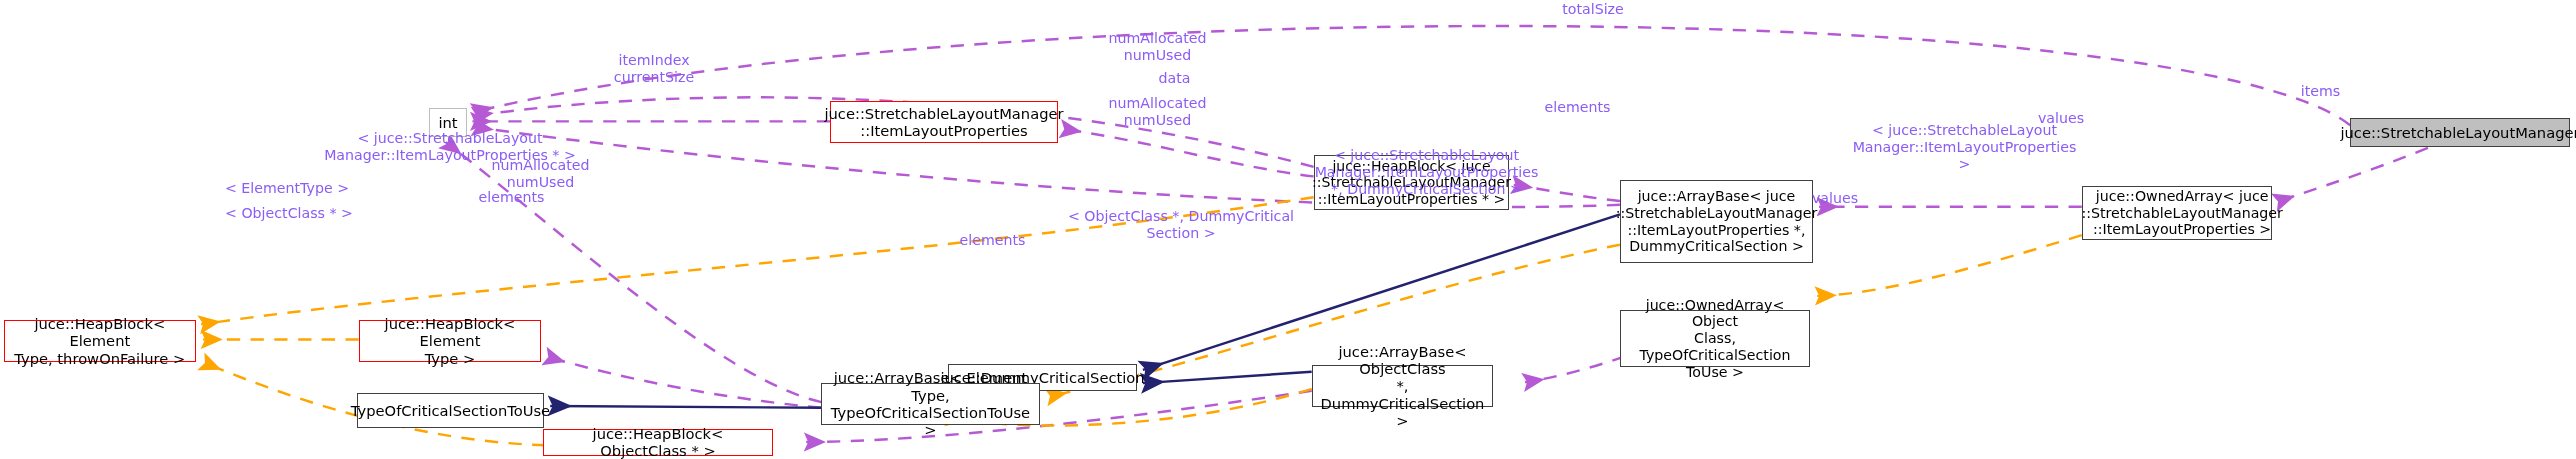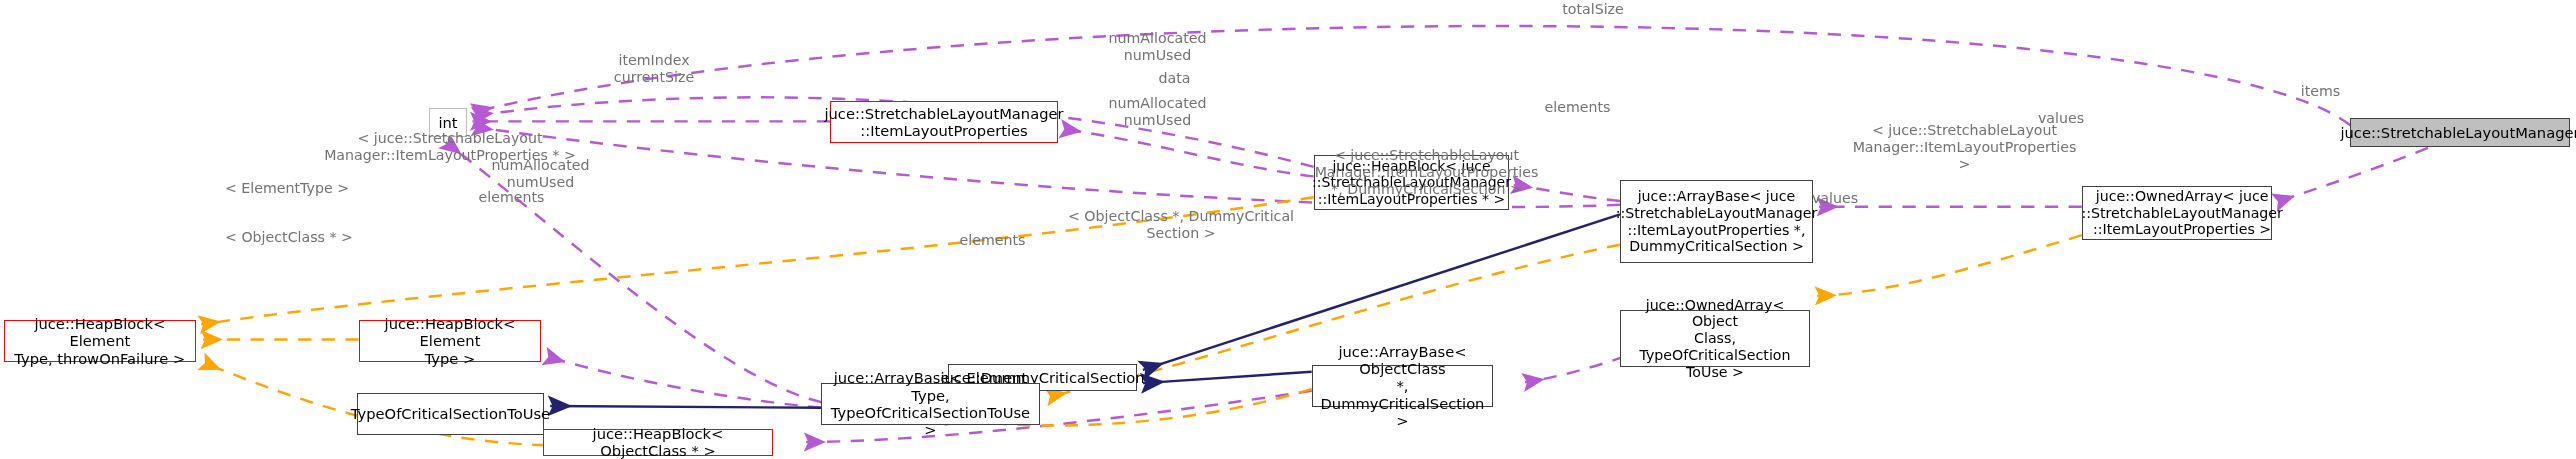--- a/index.html
+++ b/index.html
@@ -37,21 +37,21 @@
     background: #ffffff;
   }
   .node.dark  { border: 1.5px solid #404040; }
   .node.red   { border: 1.5px solid #ff0000; }
   .node.gray  { border: 1.5px solid #404040; background: #bfbfbf; }
   .node.light { border: 1.5px solid #bdbdbd; }
   .elabel {
     position: absolute;
     font-size: 14.2px;
     line-height: 1.18;
-    color: #737373;
+    color: #8b5cf6;
     text-align: center;
     white-space: pre-line;
     background: transparent;
   }
 </style>
 </head>
 <body>
 
 <div id="canvas">
 
@@ -139,21 +139,21 @@
 ::ItemLayoutProperties &gt;</div>
 
   <div class="node gray" style="left:2350px;top:118px;width:220px;height:28.5px;">juce::StretchableLayoutManager</div>
 
   <div class="node red" style="left:3.8px;top:320px;width:192px;height:42px;">juce::HeapBlock&lt; Element
 Type, throwOnFailure &gt;</div>
 
   <div class="node red" style="left:359px;top:320px;width:182px;height:42px;">juce::HeapBlock&lt; Element
 Type &gt;</div>
 
-  <div class="node dark" style="left:357px;top:393px;width:187px;height:42px;">TypeOfCriticalSectionToUse</div>
+  <div class="node dark" style="left:357px;top:393px;width:187px;height:35px;">TypeOfCriticalSectionToUse</div>
 
   <div class="node dark" style="left:948px;top:364px;width:189px;height:26.6px;">juce::DummyCriticalSection</div>
 
   <div class="node dark" style="left:821px;top:383px;width:219px;height:42px;">juce::ArrayBase&lt; Element
 Type, TypeOfCriticalSectionToUse &gt;</div>
 
   <div class="node red" style="left:543px;top:429px;width:230px;height:26.6px;">juce::HeapBlock&lt; ObjectClass * &gt;</div>
 
   <div class="node dark" style="left:1312px;top:365px;width:181px;height:42px;">juce::ArrayBase&lt; ObjectClass
 *, DummyCriticalSection &gt;</div>
@@ -193,21 +193,21 @@
 
   <div class="elabel" style="left:474px;top:157px;width:133px;">numAllocated
 numUsed</div>
 
   <div class="elabel" style="left:211px;top:180px;width:152px;">&lt; ElementType &gt;</div>
 
   <div class="elabel" style="left:1800px;top:190px;width:70px;">values</div>
 
   <div class="elabel" style="left:467px;top:189px;width:89px;">elements</div>
 
-  <div class="elabel" style="left:211px;top:205px;width:156px;margin-top:24px;">&lt; ObjectClass * &gt;</div>
+  <div class="elabel" style="left:211px;top:205px;width:156px;">&lt; ObjectClass * &gt;</div>
 
   <div class="elabel" style="left:1066px;top:208px;width:230px;">&lt; ObjectClass *, DummyCritical
 Section &gt;</div>
 
   <div class="elabel" style="left:948px;top:232px;width:89px;">elements</div>
 
 </div>
 
 
 </body></html>

